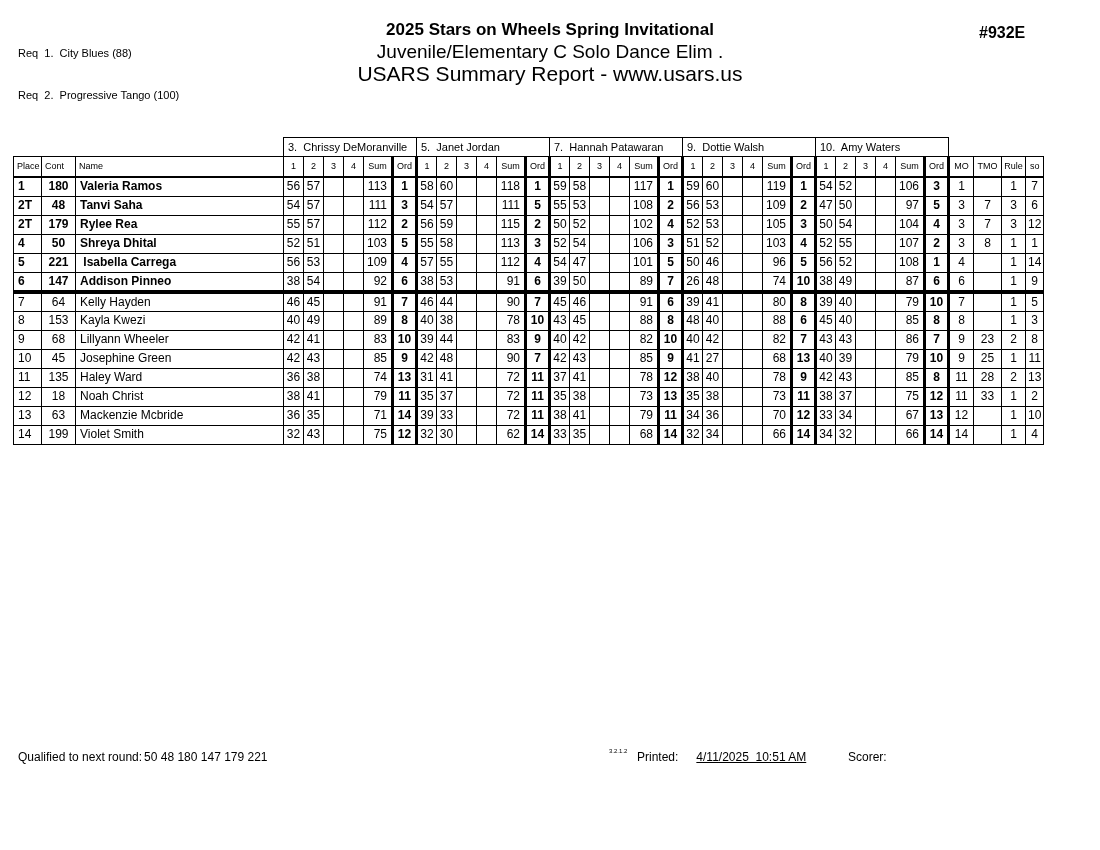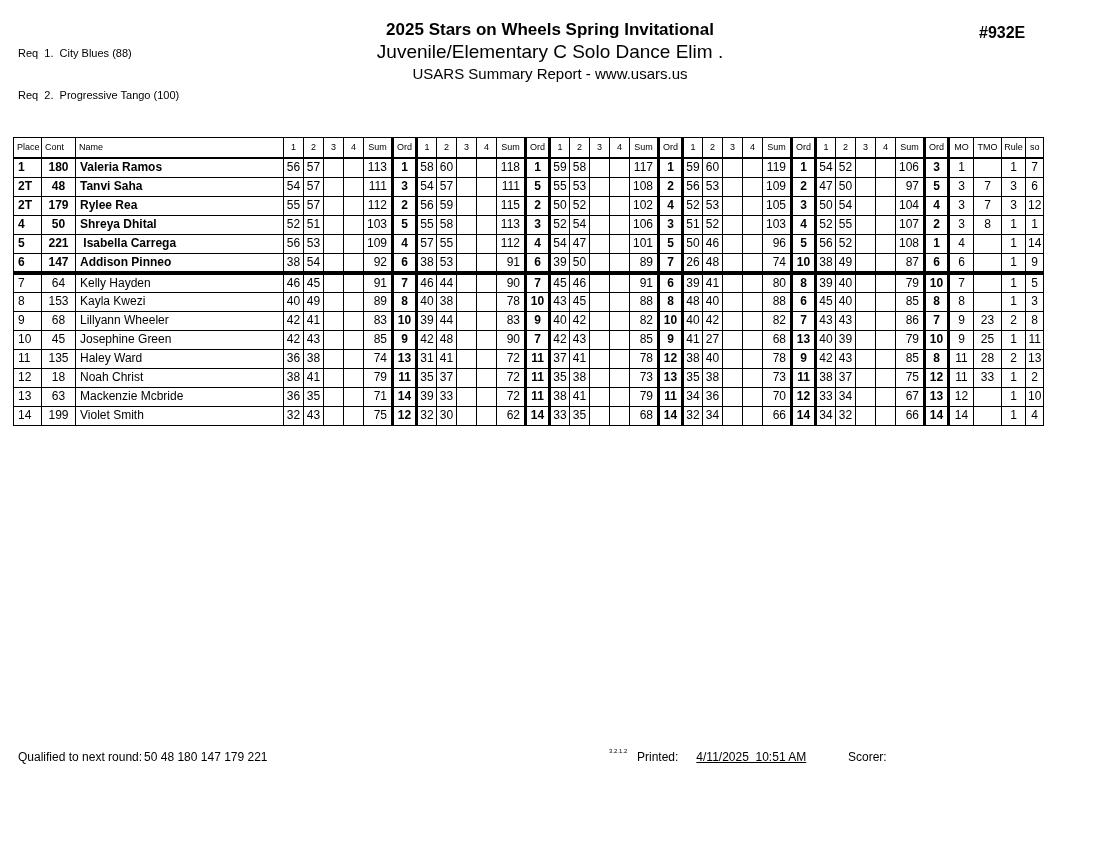--- a/index.html
+++ b/index.html
@@ -9,21 +9,21 @@
     background: #ffffff; color: #000;
     font-family: "Liberation Sans", sans-serif;
     overflow: hidden;
   }
   
   .req-block { position: absolute; left: 18px; top: 18px; font-size: 11px; line-height: 14px; white-space: pre; }
   .title-block { position: absolute; left: 0; top: 20px; width: 1100px; text-align: center; }
   .title-1 { font-size: 17px; font-weight: bold; line-height: 20px; white-space: pre; }
   .title-2 { font-size: 15px; line-height: 19px; white-space: pre; }
   .title-3 { font-size: 19px; font-weight: normal; line-height: 23px; white-space: pre; }
-  .title-4 { font-size: 15px; line-height: 21px; white-space: pre; }
+  .title-4 { font-size: 21px; line-height: 21px; white-space: pre; }
   .event-code { position: absolute; left: 961px; top: 24px; font-size: 16px; font-weight: bold; margin-left: 18px; }
 
   
   table.results { position: absolute; left: 13px; top: 137px; border-collapse: collapse; table-layout: fixed; }
   .results td {
     border: 1px solid #000; padding: 0 2px; font-size: 12px;
     height: 19px; line-height: 17px; overflow: hidden; white-space: nowrap;
   }
   .results thead td.blank { border: none; }
   .results thead td.judge-name { font-size: 11px; padding-left: 4px; height: 18px; white-space: pre; }
@@ -101,20 +101,29 @@
         <col style="width: 20px;">
         <col style="width: 20px;">
         <col style="width: 29px;">
         <col style="width: 24px;">
         <col style="width: 25px;">
         <col style="width: 28px;">
         <col style="width: 24px;">
         <col style="width: 18px;">
       </colgroup>
     <thead>
+      <tr>
+        <td class="blank" colspan="3"></td>
+        <td class="judge-name" colspan="6">3.  Chrissy DeMoranville</td>
+        <td class="judge-name" colspan="6">5.  Janet Jordan</td>
+        <td class="judge-name" colspan="6">7.  Hannah Patawaran</td>
+        <td class="judge-name" colspan="6">9.  Dottie Walsh</td>
+        <td class="judge-name" colspan="6">10.  Amy Waters</td>
+        <td class="blank" colspan="4"></td>
+      </tr>
       <tr id="subheader-row">
           <td class="ch lh">Place</td>
           <td class="ch lh">Cont</td>
           <td class="ch lh">Name</td>
           <td class="ch c">1</td>
           <td class="ch c">2</td>
           <td class="ch c">3</td>
           <td class="ch c">4</td>
           <td class="ch c">Sum</td>
           <td class="ch c ordb">Ord</td>

